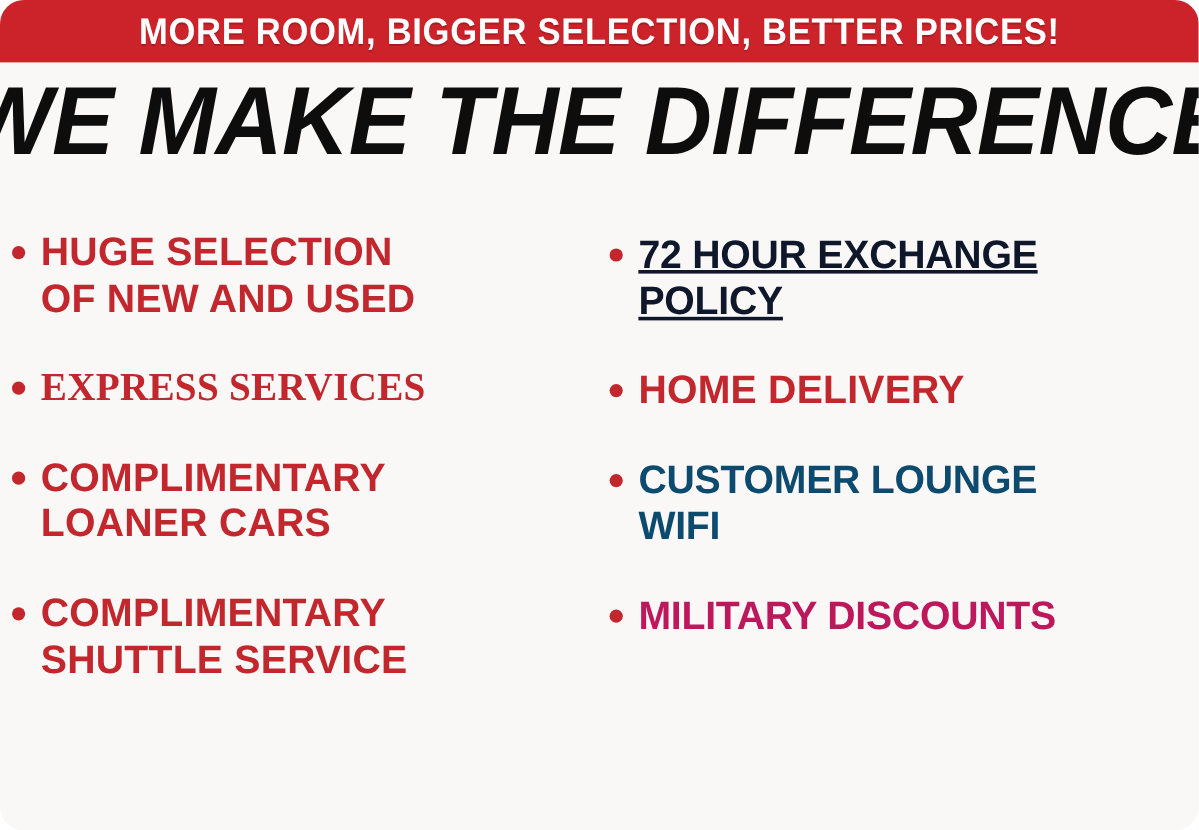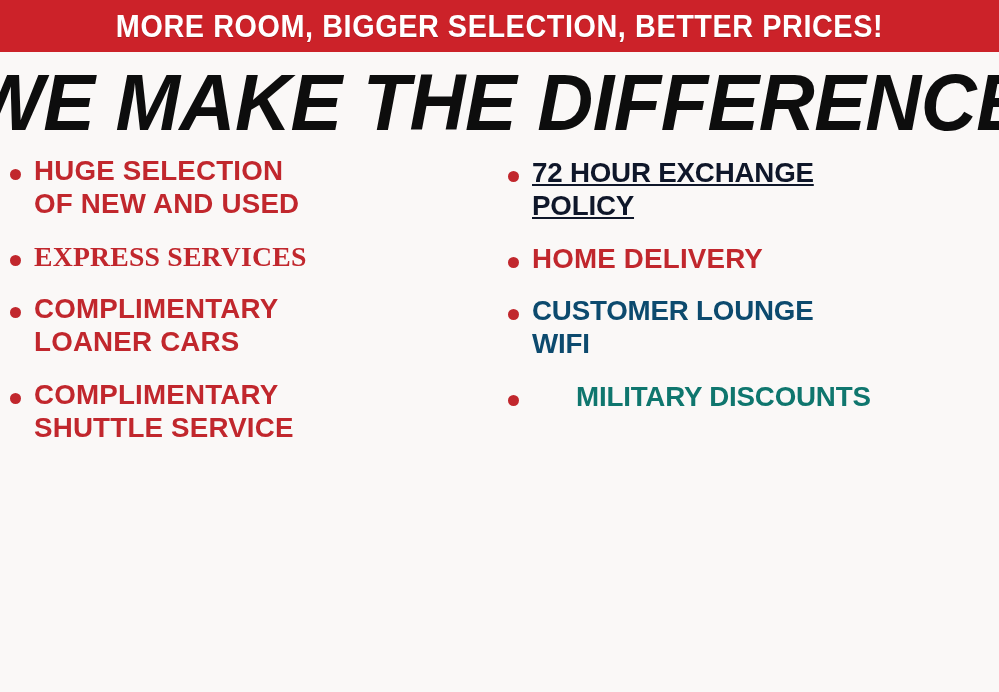--- a/index.html
+++ b/index.html
@@ -85,23 +85,24 @@
   }
   .col-left  { left: 10px;  width: 490px; }
   .col-right { left: 508px; width: 491px; }
 
   .bullet-item {
     display: flex;
     align-items: flex-start;
     color: #c1272d;
     font-family: "Liberation Sans", sans-serif;
     font-weight: bold;
-    font-size: 28px;
+    font-size: 33px;
     line-height: 1.17;
     letter-spacing: 0.2px;
+    margin-top: 36px;
   }
   .col-left  .bullet-item { margin-bottom: 20px; }
   .col-right .bullet-item { margin-bottom: 20px; }
 
   .bullet-dot {
     flex: 0 0 auto;
     width: 11px;
     height: 11px;
     border-radius: 50%;
     background: #c1272d;
@@ -115,21 +116,21 @@
     transform-origin: left center;
   }
 
   
   .col-right { padding-top: 2px; }
   .tight { letter-spacing: -0.2px; }
 </style>
 </head>
 <body>
 
-<div id="poster" style="background: rgb(250, 248, 247);">
+<div id="poster" style="background: rgb(250, 248, 247); border-radius: 20px;">
 
   <div class="banner" style="background: rgb(204, 34, 41);">
     <div class="banner-text" style="color: rgb(255, 255, 255);">MORE ROOM, BIGGER SELECTION, BETTER PRICES!</div>
   </div>
 
   <div class="headline-wrap">
     <div class="headline" style="color: rgb(13, 13, 13);">WE MAKE THE DIFFERENCE</div>
   </div>
 
   <div class="columns">
@@ -174,21 +175,21 @@
         <span class="bullet-dot" style="background: rgb(193, 39, 45);"></span>
         <span class="bullet-label">HOME DELIVERY</span>
       </div>
 
       <div class="bullet-item" style="color: #0c4a6e;">
         <span class="bullet-dot" style="background: rgb(193, 39, 45);"></span>
         <span class="bullet-label tight">CUSTOMER LOUNGE
 WIFI</span>
       </div>
 
-      <div class="bullet-item" style="color: #0f766e; gap: 44px;">
+      <div class="bullet-item" style="color: #be185d;">
         <span class="bullet-dot" style="background: rgb(193, 39, 45);"></span>
         <span class="bullet-label tight">MILITARY DISCOUNTS</span>
       </div>
 
 
 
     </div>
 
   </div>
 

